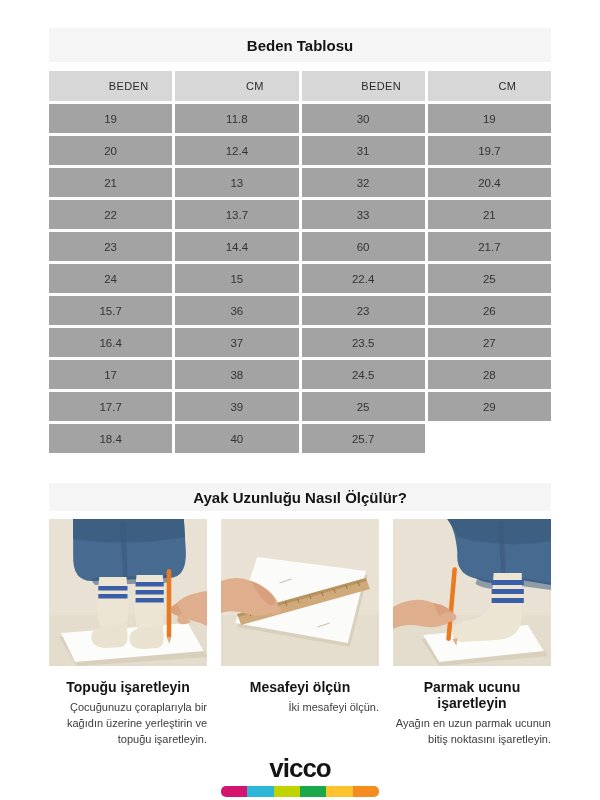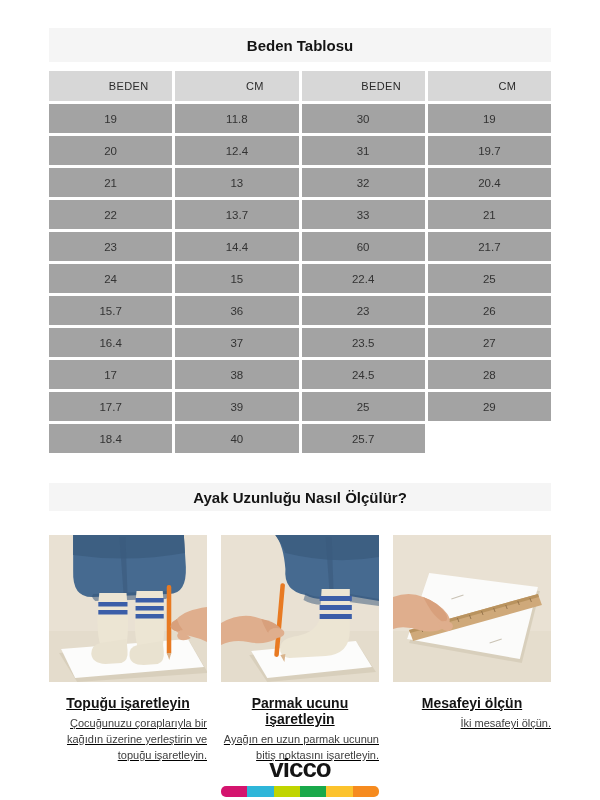--- a/index.html
+++ b/index.html
@@ -12,21 +12,21 @@
   .title-bar { height:34px; font-size:15px; margin-bottom:9px; }
   .section-bar { height:28px; font-size:15px; margin-top:30px; }
 
   .table-head { display:grid; grid-template-columns:repeat(4,1fr); gap:3px; margin-bottom:3px; }
   .head-cell { background:#d7d7d7; height:30px; display:flex; align-items:center; justify-content:center;
                font-size:11px; letter-spacing:0.4px; color:#2a2a2a;padding-left:36px; }
   .table-body { display:grid; grid-template-columns:repeat(4,1fr); gap:3px; }
   .cell { background:#a3a3a3; height:29px; display:flex; align-items:center; justify-content:center;
           font-size:11.5px; color:#333333; }
 
-  .steps { display:grid; grid-template-columns:repeat(3,1fr); gap:14px; margin-top:24px;text-decoration:underline; }
+  .steps { display:grid; grid-template-columns:repeat(3,1fr); gap:14px; margin-top:8px; }
   .step-photo { height:147px; overflow:hidden; background:#e9e1d3; }
   .step-photo svg { display:block; width:100%; height:100%; }
   .step-heading { text-align:center; font-size:14px; font-weight:bold; color:#141414; margin-top:13px; }
   .step-desc { text-align:right; font-size:11px; color:#3c3c3c; line-height:1.45; margin-top:5px; }
 
   .brand { position:absolute; left:0; right:0; bottom:3px; text-align:center; }
   .logo-text { font-size:26px; font-weight:bold; letter-spacing:-1px; color:#141414; line-height:1; }
   .logo-stripe { width:158px; height:11px; margin:5px auto 0; border-radius:5px; overflow:hidden; display:flex; }
   .logo-stripe div { flex:1; }
 </style>
@@ -126,45 +126,20 @@
     <path d="M131,95 Q125,100 129,104 Q134,107 141,103 Q136,99 131,95 Z" fill="#dfae8d"></path>
   </svg>
 </div>
           <div class="step-heading">Topuğu işaretleyin</div>
           <div class="step-desc">Çocuğunuzu çoraplarıyla bir kağıdın üzerine yerleştirin ve topuğu işaretleyin.</div>
         </div>
         <div class="step">
           <div class="step-photo">
   <svg viewBox="0 0 157 147" preserveAspectRatio="none">
     <rect width="157" height="147" fill="#e9e1d3"></rect>
-    <rect y="96" width="157" height="51" fill="#e4dccc"></rect>
-    <polygon points="28,120 136,109 154,137 46,147" fill="#d8cfbc"></polygon>
-    <polygon points="30,116 134,106 150,132 46,143" fill="#fcfcfb"></polygon>
-    <path d="M54,0 H157 V66 L122,60 Q98,68 84,60 Q62,56 64,34 Q62,10 54,0 Z" fill="#466a90"></path>
-    <path d="M54,0 H157 V22 Q112,30 64,18 Q60,8 54,0 Z" fill="#3d5f82"></path>
-    <path d="M104,2 L108,60 L112,60 L110,2 Z" fill="#3a5a7d" opacity="0.6"></path>
-    <path d="M84,58 Q98,66 122,58 L157,64 V71 L120,66 Q97,74 82,65 Z" fill="#35557a" opacity="0.5"></path>
-    <path d="M100,54 L128,54 L128,96 Q128,119 104,121 L68,123 Q57,121 59,111 Q61,103 76,101 Q94,97 98,84 Z" fill="#ece5d3"></path>
-    <rect x="98" y="61" width="32" height="5" fill="#3b5ea8"></rect>
-    <rect x="98" y="70" width="32" height="5" fill="#3b5ea8"></rect>
-    <rect x="98" y="79" width="32" height="5" fill="#3b5ea8"></rect>
-    <rect x="56" y="48" width="4.5" height="74" rx="2" fill="#e87a22" transform="rotate(5 58 85)"></rect>
-    <polygon points="59,120 64,119 63,127" fill="#d9b48c"></polygon>
-    <path d="M0,88 Q18,78 34,82 Q50,86 56,94 Q60,101 53,105 Q42,110 27,107 Q12,104 0,110 Z" fill="#dfae8d"></path>
-    <path d="M40,84 Q52,86 58,92 Q62,96 58,99 Q52,101 46,97 Q42,90 40,84 Z" fill="#d8a07c"></path>
-    <ellipse cx="55" cy="98" rx="8" ry="5" fill="#dfae8d"></ellipse>
-  </svg>
-</div>
-          <div class="step-heading">Parmak ucunu işaretleyin</div>
-          <div class="step-desc">Ayağın en uzun parmak ucunun bitiş noktasını işaretleyin.</div>
-        </div>
-        <div class="step">
-          <div class="step-photo">
-  <svg viewBox="0 0 157 147" preserveAspectRatio="none">
-    <rect width="157" height="147" fill="#e9e1d3"></rect>
     <rect y="96" width="157" height="51" fill="#e5ddcd"></rect>
     <polygon points="38,42 146,56 128,128 16,108" fill="#d8cfbc"></polygon>
     <polygon points="36,38 144,52 126,124 14,104" fill="#fbfbfa"></polygon>
     <line x1="58" y1="64" x2="70" y2="60" stroke="#c9c2b4" stroke-width="1"></line>
     <line x1="96" y1="108" x2="108" y2="104" stroke="#c9c2b4" stroke-width="1"></line>
     <polygon points="16,95 144,59 148,70 20,106" fill="#cfa97a"></polygon>
     <polygon points="16,95 144,59 145,62 17,98" fill="#b9935f"></polygon>
     <g stroke="#8a6a45" stroke-width="0.8">
       <line x1="28" y1="93" x2="29.5" y2="97"></line>
                 <line x1="40" y1="90" x2="41.5" y2="94"></line>
@@ -178,20 +153,45 @@
                 <line x1="136" y1="63" x2="137.5" y2="67"></line>
     </g>
     <path d="M0,62 Q16,56 30,62 Q46,68 54,79 Q60,88 51,93 Q40,99 26,95 Q10,90 0,94 Z" fill="#dfae8d"></path>
     <path d="M30,62 Q44,67 52,78 Q56,84 51,88 Q44,84 38,76 Q33,68 30,62 Z" fill="#d8a07c"></path>
     <path d="M44,88 Q52,84 58,88 Q62,92 56,96 Q49,97 44,88 Z" fill="#dfae8d"></path>
   </svg>
 </div>
           <div class="step-heading">Mesafeyi ölçün</div>
           <div class="step-desc">İki mesafeyi ölçün.</div>
         </div>
+        <div class="step">
+          <div class="step-photo">
+  <svg viewBox="0 0 157 147" preserveAspectRatio="none">
+    <rect width="157" height="147" fill="#e9e1d3"></rect>
+    <rect y="96" width="157" height="51" fill="#e4dccc"></rect>
+    <polygon points="28,120 136,109 154,137 46,147" fill="#d8cfbc"></polygon>
+    <polygon points="30,116 134,106 150,132 46,143" fill="#fcfcfb"></polygon>
+    <path d="M54,0 H157 V66 L122,60 Q98,68 84,60 Q62,56 64,34 Q62,10 54,0 Z" fill="#466a90"></path>
+    <path d="M54,0 H157 V22 Q112,30 64,18 Q60,8 54,0 Z" fill="#3d5f82"></path>
+    <path d="M104,2 L108,60 L112,60 L110,2 Z" fill="#3a5a7d" opacity="0.6"></path>
+    <path d="M84,58 Q98,66 122,58 L157,64 V71 L120,66 Q97,74 82,65 Z" fill="#35557a" opacity="0.5"></path>
+    <path d="M100,54 L128,54 L128,96 Q128,119 104,121 L68,123 Q57,121 59,111 Q61,103 76,101 Q94,97 98,84 Z" fill="#ece5d3"></path>
+    <rect x="98" y="61" width="32" height="5" fill="#3b5ea8"></rect>
+    <rect x="98" y="70" width="32" height="5" fill="#3b5ea8"></rect>
+    <rect x="98" y="79" width="32" height="5" fill="#3b5ea8"></rect>
+    <rect x="56" y="48" width="4.5" height="74" rx="2" fill="#e87a22" transform="rotate(5 58 85)"></rect>
+    <polygon points="59,120 64,119 63,127" fill="#d9b48c"></polygon>
+    <path d="M0,88 Q18,78 34,82 Q50,86 56,94 Q60,101 53,105 Q42,110 27,107 Q12,104 0,110 Z" fill="#dfae8d"></path>
+    <path d="M40,84 Q52,86 58,92 Q62,96 58,99 Q52,101 46,97 Q42,90 40,84 Z" fill="#d8a07c"></path>
+    <ellipse cx="55" cy="98" rx="8" ry="5" fill="#dfae8d"></ellipse>
+  </svg>
+</div>
+          <div class="step-heading">Parmak ucunu işaretleyin</div>
+          <div class="step-desc">Ayağın en uzun parmak ucunun bitiş noktasını işaretleyin.</div>
+        </div>
       </div>
   </div>
 
   <div class="brand">
     <div class="logo-text">vicco</div>
     <div class="logo-stripe" id="logo-stripe">
         <div style="background: rgb(212, 20, 110);"></div>
         <div style="background: rgb(46, 182, 217);"></div>
         <div style="background: rgb(192, 213, 0);"></div>
         <div style="background: rgb(25, 169, 74);"></div>

